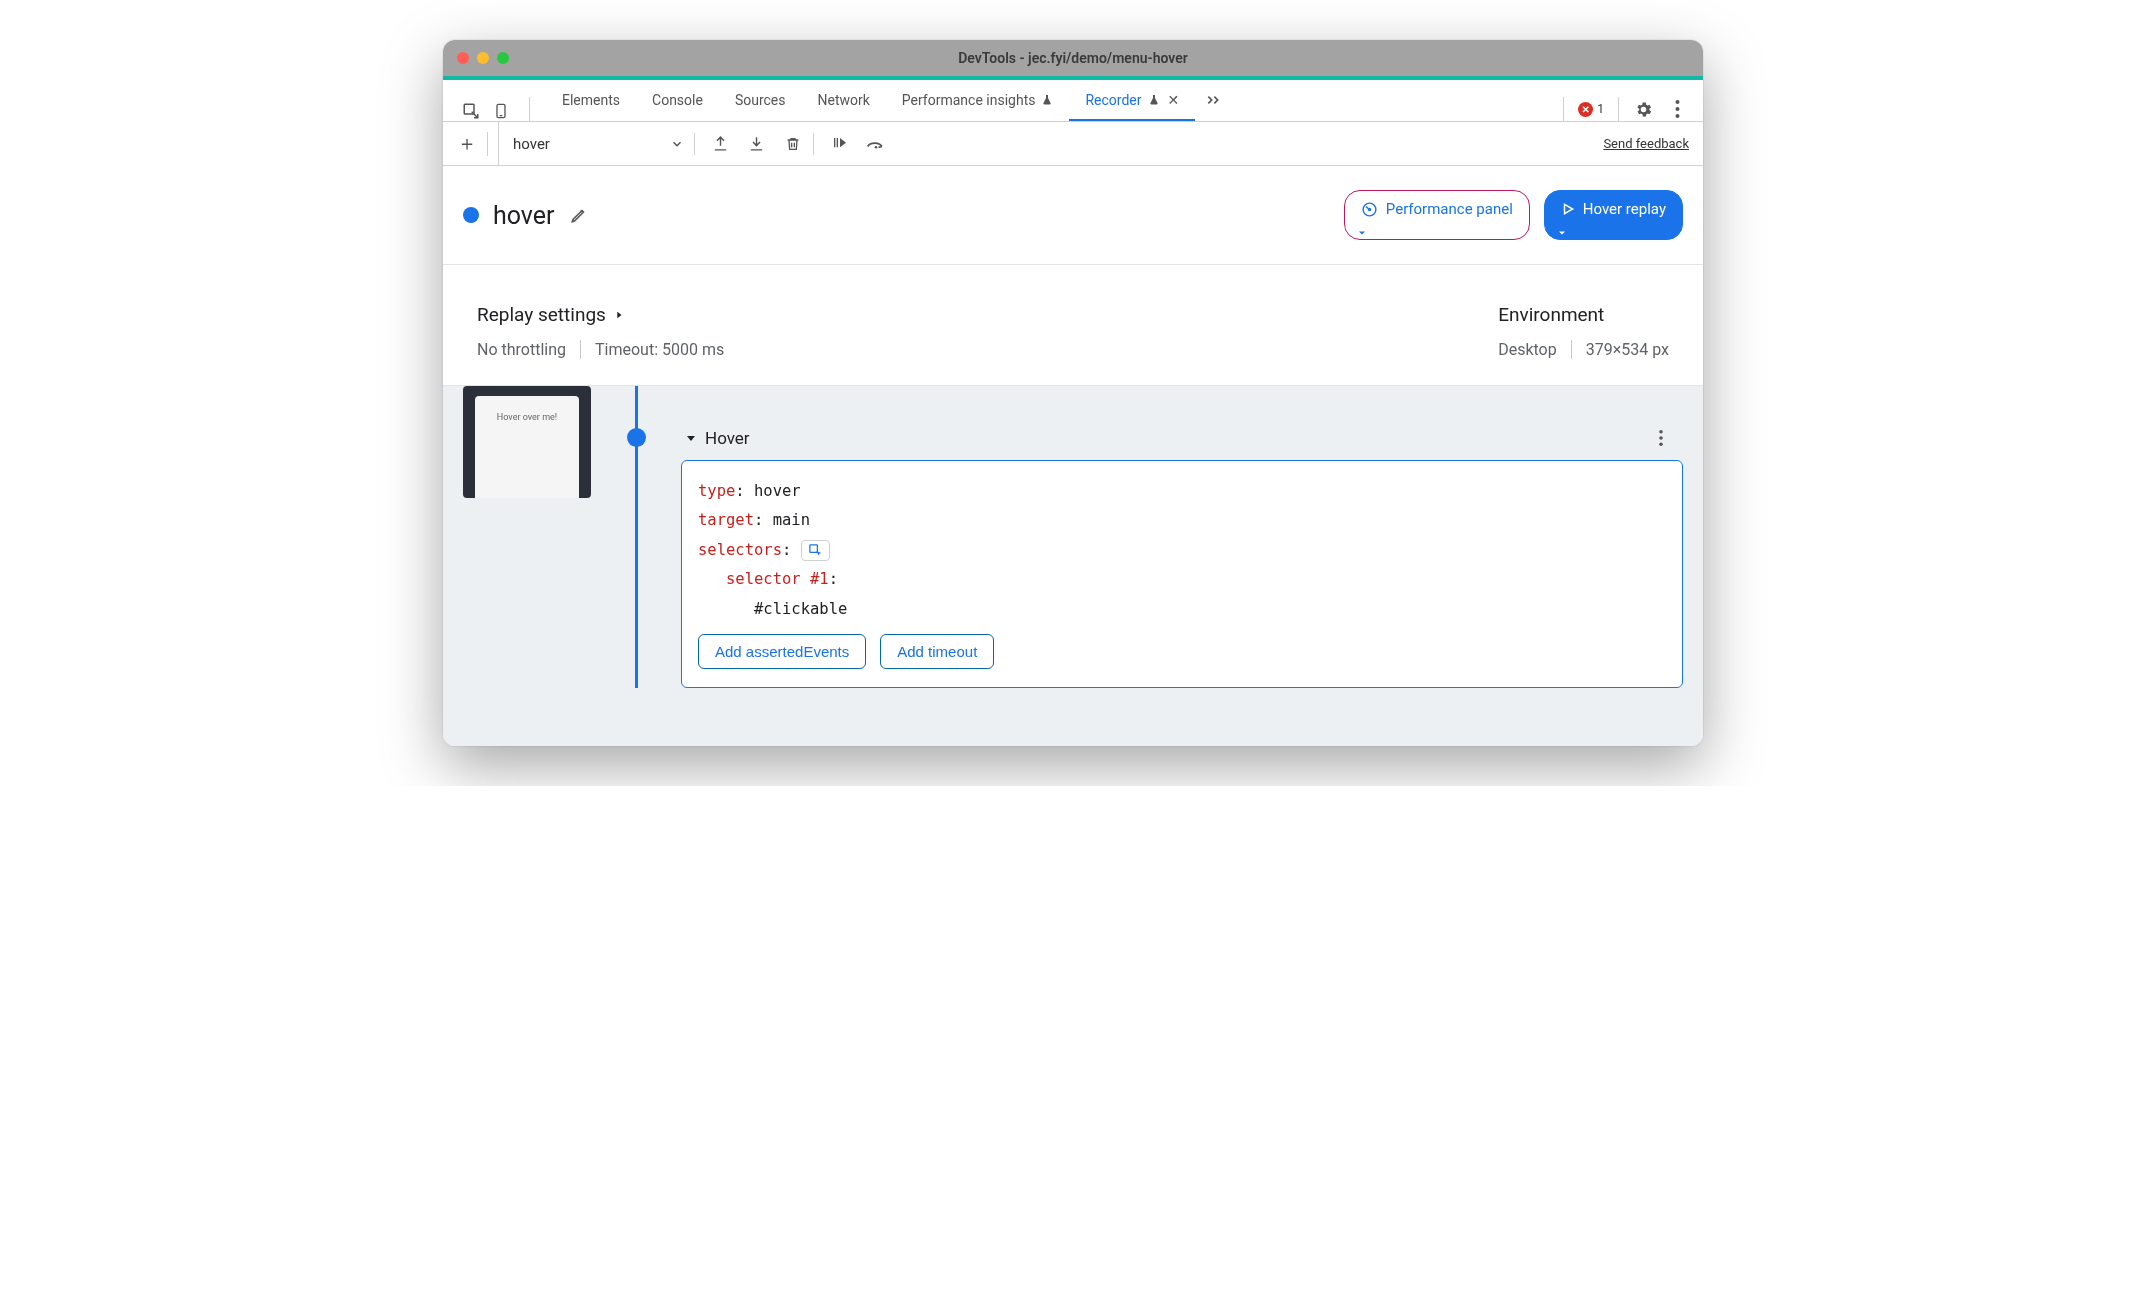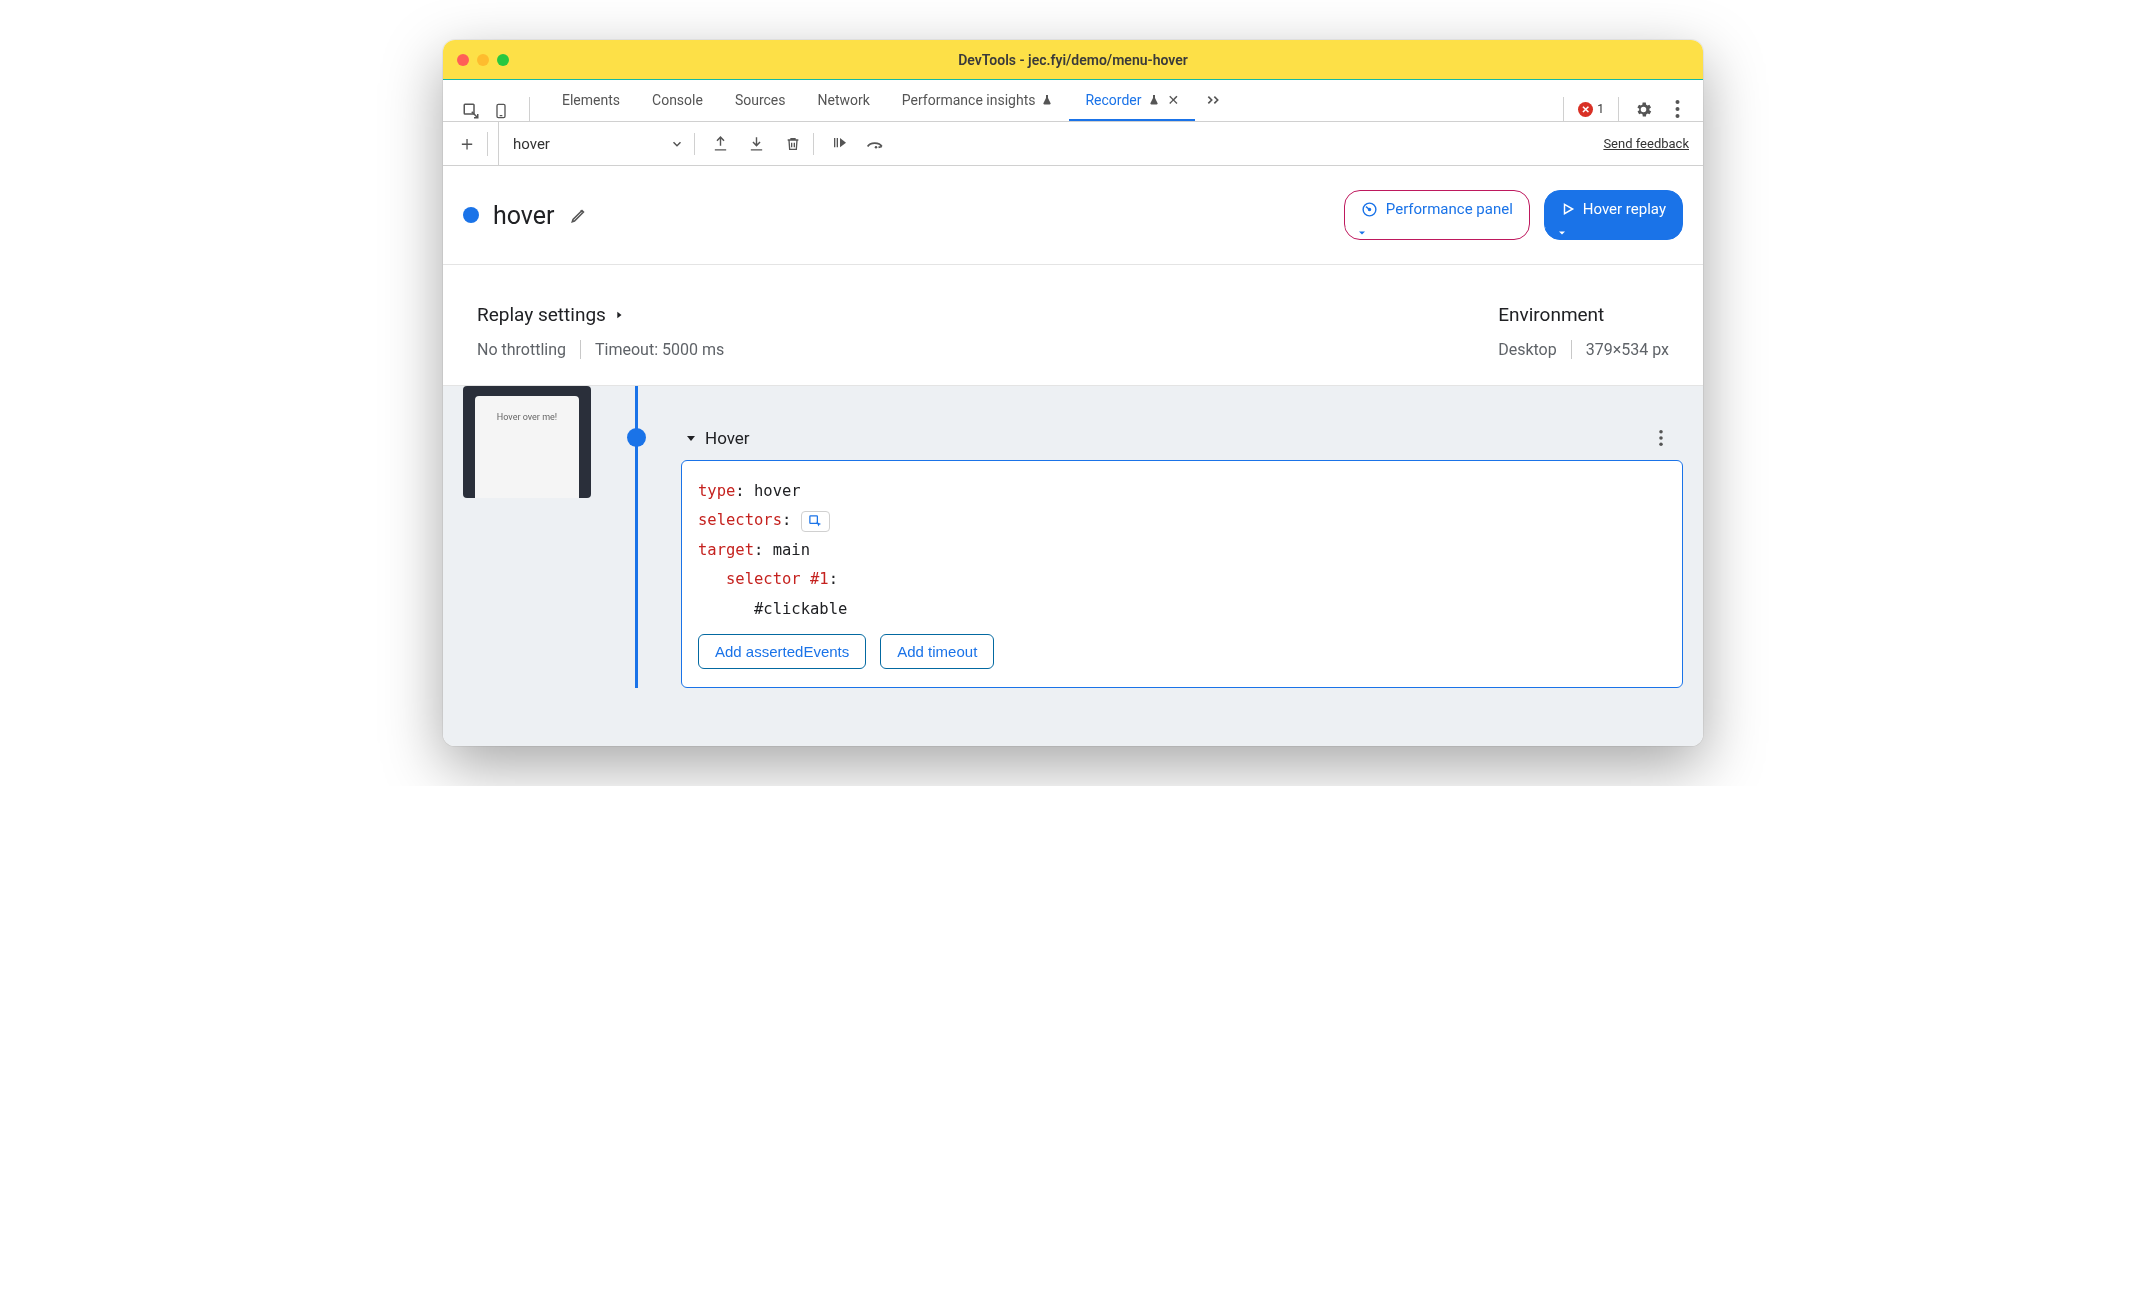--- a/index.html
+++ b/index.html
@@ -13,26 +13,26 @@
 }
 .window {
   width: 1260px;
   background: #fff;
   border-radius: 12px;
   box-shadow: 0 20px 60px rgba(0,0,0,0.35), 0 0 0 1px rgba(0,0,0,0.05);
   overflow: hidden;
 }
 .titlebar {
   height: 40px;
-  background: #fde047;
+  background: #a3a3a3;
   display: flex;
   align-items: center;
   padding: 0 14px;
   position: relative;
-  border-bottom: 1px solid #14b8a6;
+  border-bottom: 4px solid #14b8a6;
 }
 .traffic { display: flex; gap: 8px; }
 .dot { width: 12px; height: 12px; border-radius: 50%; }
 .dot.red { background: #ff5f57; }
 .dot.yellow { background: #febc2e; }
 .dot.green { background: #28c840; }
 .titlebar-title {
   position: absolute; left: 0; right: 0; text-align: center;
   font-size: 14px; font-weight: 600; color: #3a3a3a;
   pointer-events: none;
@@ -426,32 +426,32 @@
                 <circle cx="2" cy="2" r="2"></circle>
                 <circle cx="2" cy="9" r="2"></circle>
                 <circle cx="2" cy="16" r="2"></circle>
               </svg>
           </span>
         </div>
         <div class="step-body">
           <div class="kv">
             <span class="key">type</span><span class="colon">: </span><span>hover</span>
           </div>
+          <div class="kv">
+            <span class="key">target</span><span class="colon">: </span><span>main</span>
+          </div>
           <div class="kv selectors-row">
             <span><span class="key">selectors</span><span class="colon">:</span></span>
             <span class="pick-btn">
               <svg width="15" height="15" viewBox="0 0 24 24" fill="none" stroke="#1a73e8" stroke-width="2">
                   <rect x="3" y="3" width="12" height="12" rx="1"></rect>
                   <path d="M12 12l9 4-3 1-1 3-4-8z" fill="#1a73e8" stroke="none"></path>
                 </svg>
             </span>
           </div>
-          <div class="kv">
-            <span class="key">target</span><span class="colon">: </span><span>main</span>
-          </div>
           <div class="kv indent1">
             <span class="key">selector #1</span><span class="colon">:</span>
           </div>
           <div class="indent2">#clickable</div>
           <div class="add-row">
             <button class="add-btn">Add assertedEvents</button>
             <button class="add-btn">Add timeout</button>
           </div>
         </div>
       </div>

